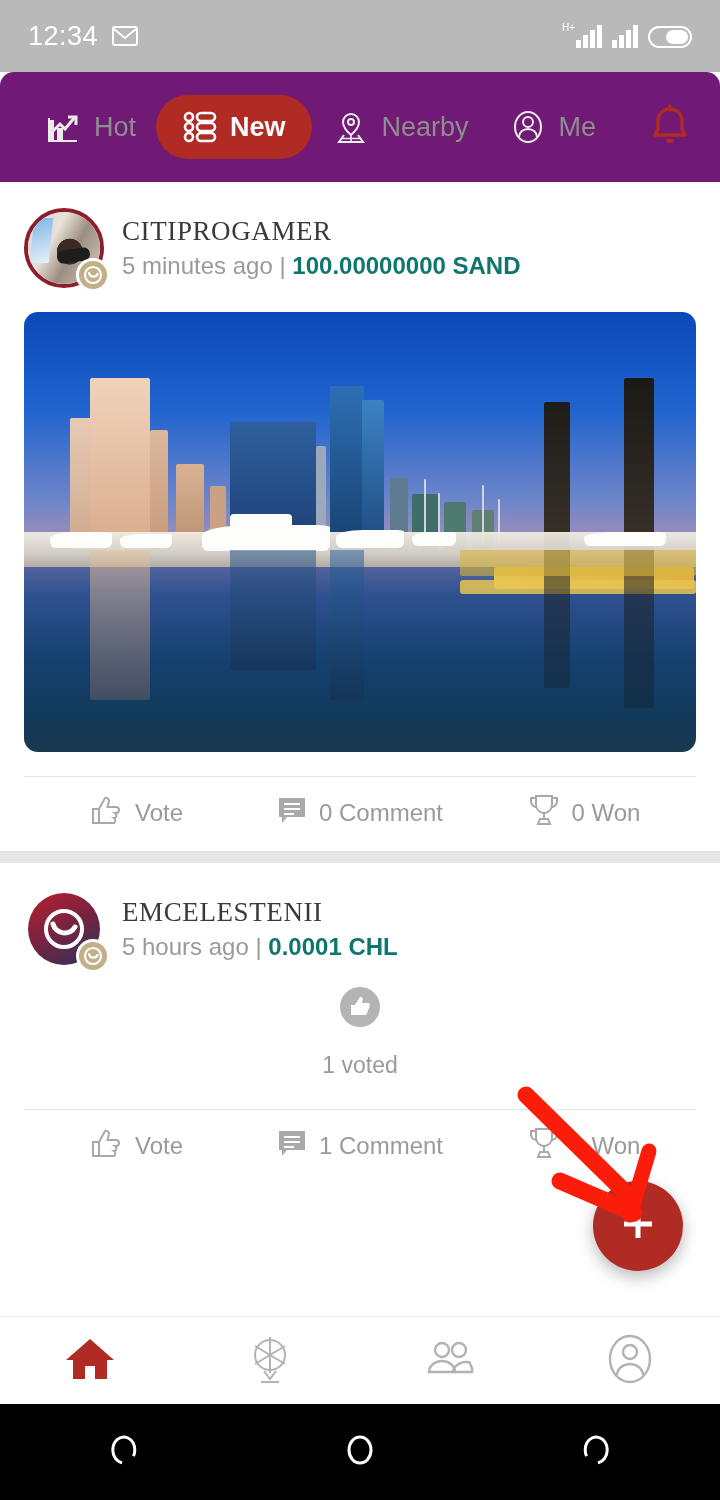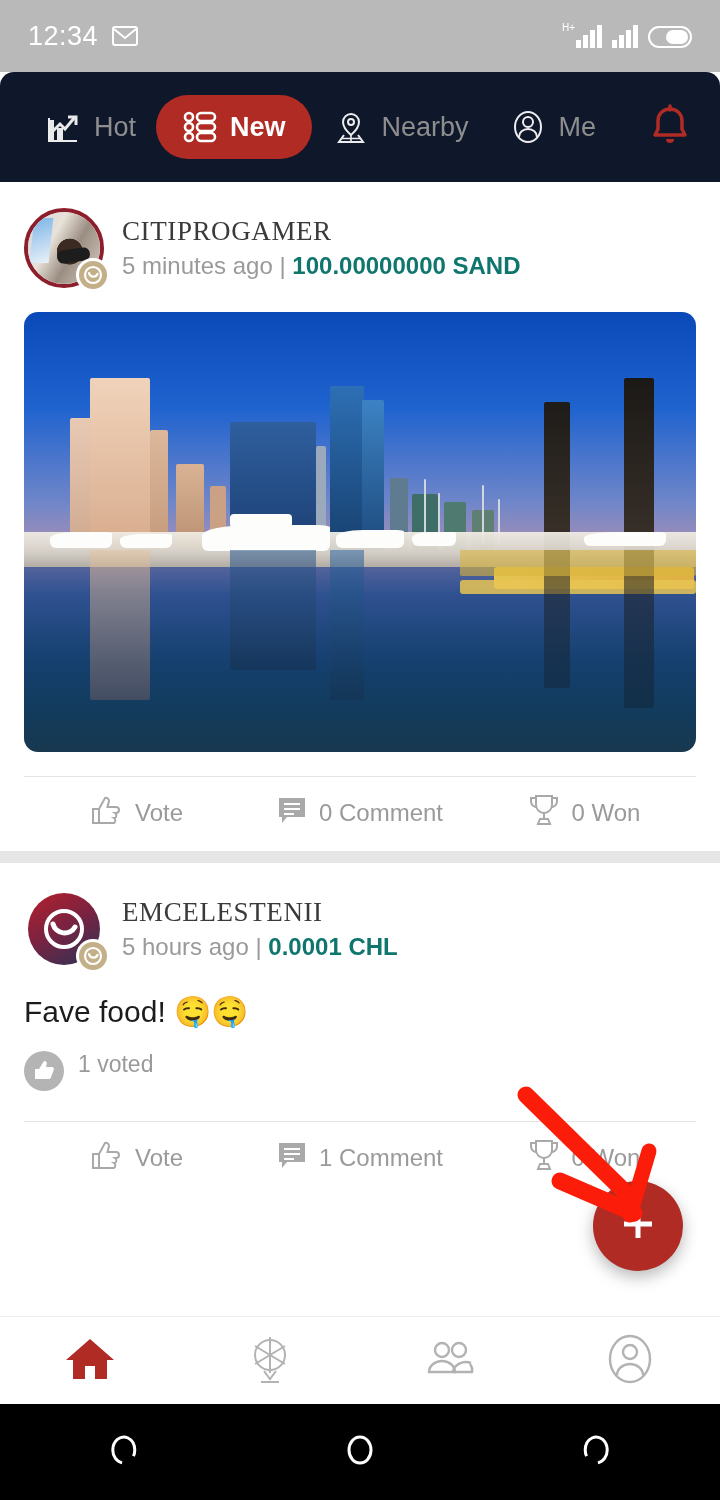--- a/index.html
+++ b/index.html
@@ -33,21 +33,21 @@
   .hplus{ font-size:10px; line-height:8px; color:#fff; margin-right:1px; align-self:flex-start;}
   .sig-wrap{ display:flex; align-items:flex-end; }
   .batt{
     width:44px; height:22px; border:2px solid #fff; border-radius:11px;
     position:relative; display:flex; align-items:center; justify-content:flex-end;
   }
   .batt::after{ content:""; width:22px; height:14px; background:#fff; border-radius:7px; margin-right:2px; }
 
   
   .header-card{
-    width:720px; height:110px; background:#0f172a;
+    width:720px; height:110px; background:#701a75;
     border-top-left-radius:14px; border-top-right-radius:14px;
     display:flex; align-items:center; padding:0 24px;
   }
   .tabs{ display:flex; align-items:center; gap:0; flex:1; }
   .tab{
     display:flex; align-items:center; gap:12px;
     padding:10px 20px; border-radius:32px;
     color:#8e8e8e; font-size:27px;
   }
   .tab.active{ background:#b02b23; color:#fff; font-weight:bold; padding:14px 26px; }
@@ -119,21 +119,21 @@
   }
   .boat{ position:absolute; background:#fdfdfb; border-radius:40% 10% 6px 6px; }
   .glow{ position:absolute; background:#f4c542; opacity:.9; }
 
   .actions{
     display:flex; align-items:center; border-top:1px solid #e3e3e3;
     margin-top:24px; padding:16px 0 18px 0;
   }
   .act{ flex:1; display:flex; align-items:center; justify-content:center; gap:12px;
         color:#9a9a9a; font-size:24px; }
-  .voted-row{ display:flex; gap:14px; padding:10px 0 6px 0; }
+  .voted-row{ display:flex; align-items:center; gap:25px; padding:10px 0 6px 0;flex-direction:column; }
   .voted-ico{ width:40px; height:40px; border-radius:50%; background:#b4b4b4;
               display:flex; align-items:center; justify-content:center; }
   .voted-txt{ font-size:23px; color:#9a9a9a; }
 
   
   .fab{
     position:absolute; left:593px; top:1181px; width:90px; height:90px;
     border-radius:50%; background:#b02b23;
     display:flex; align-items:center; justify-content:center;
     box-shadow:0 6px 16px rgba(0,0,0,.28);
@@ -384,24 +384,20 @@
       <div class="meta">
         <div class="uname">EMCELESTENII</div>
         <div class="subline">
           <span>5 hours ago</span>
           <span>|</span>
           <span class="token">0.0001 CHL</span>
         </div>
       </div>
     </div>
 
-    <div class="post-text">
-      <span>Fave food!</span>
-      <span class="emo">🤤🤤</span>
-    </div>
 
     <div class="voted-row">
       <span class="voted-ico">
         <svg width="24" height="24" viewBox="0 0 24 24">
             <path d="M3 10 h4 v10 H3z" fill="#fff"></path>
             <path d="M7 10 L12 2 a2.2 2.2 0 0 1 2.8 2.2 L14 8 h6 a2 2 0 0 1 1.8 2.8 l-3 8 a2 2 0 0 1-1.8 1.2 H7z" fill="#fff"></path>
           </svg>
       </span>
       <span class="voted-txt">1 voted</span>
     </div>

